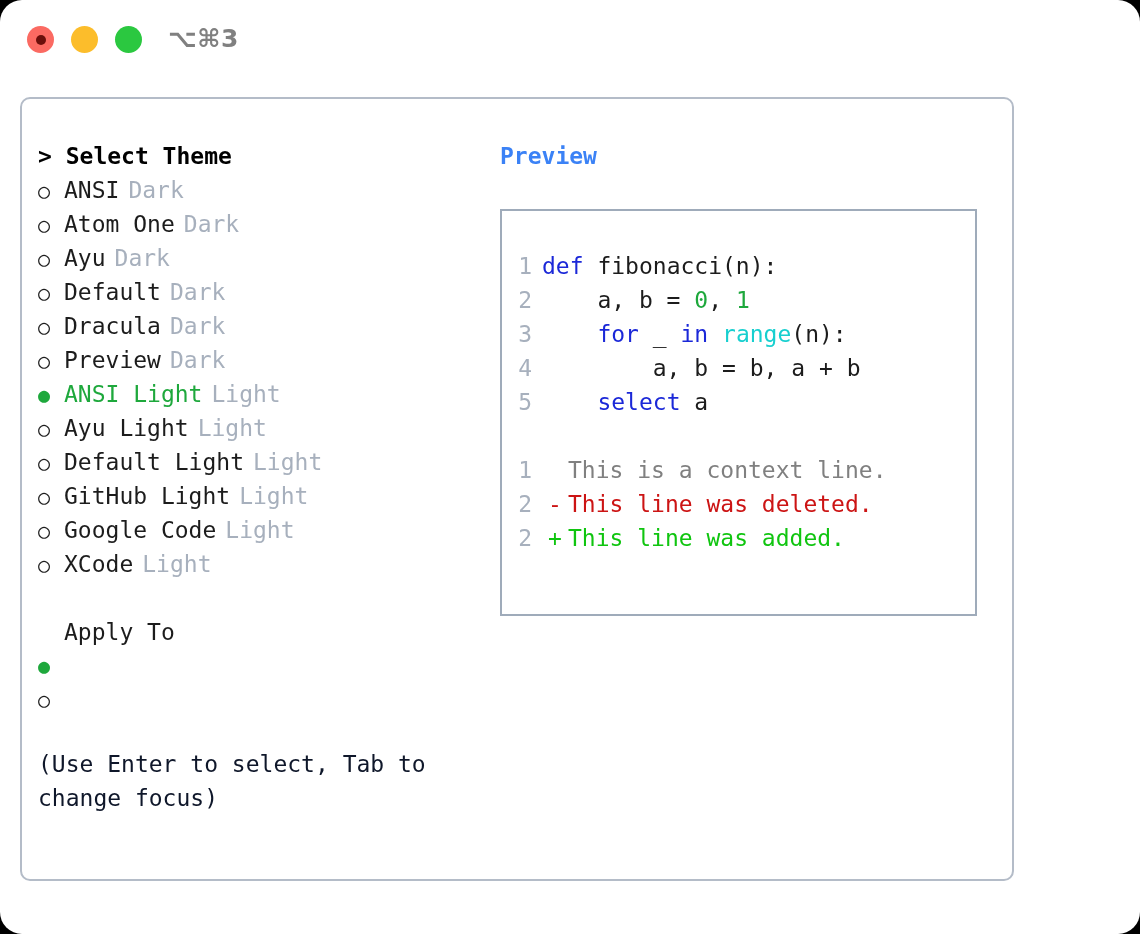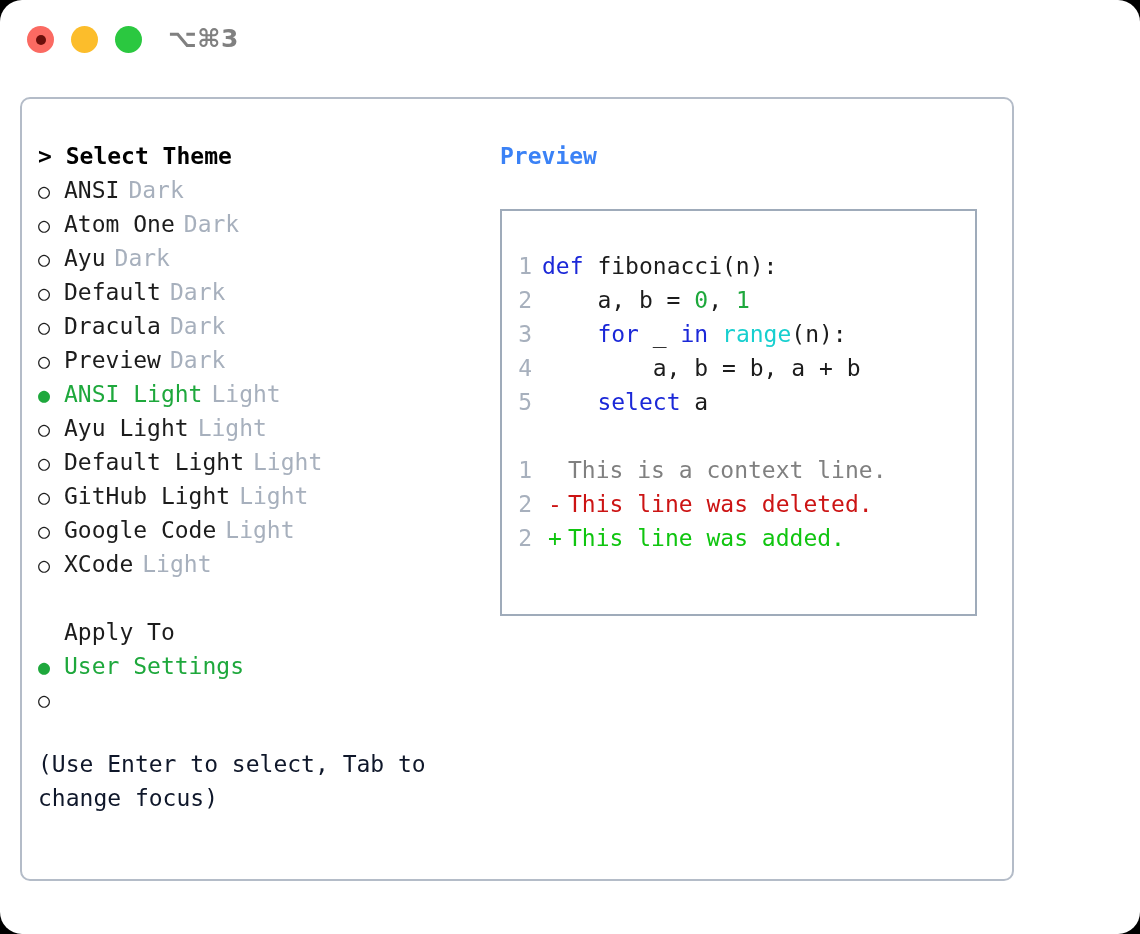--- a/index.html
+++ b/index.html
@@ -242,21 +242,21 @@
           <div class="row"><span class="bullet">○</span><span class="theme-name">GitHub Light</span><span class="theme-kind">Light</span></div>
           <div class="row"><span class="bullet">○</span><span class="theme-name">Google Code</span><span class="theme-kind">Light</span></div>
           <div class="row"><span class="bullet">○</span><span class="theme-name">XCode</span><span class="theme-kind">Light</span></div>
         </div>
 
       <div class="spacer-row"></div>
 
       <div class="apply-header">Apply To</div>
 
       <div id="apply-list">
-          <div class="row selected"><span class="bullet filled">●</span><span class="theme-name">User Settings</span></div>
+          <div class="row selected"><span class="bullet filled">●</span></div>
           <div class="row"><span class="bullet">○</span></div>
         </div>
 
       <div id="hint">(Use Enter to select, Tab to change focus)</div>
     </div>
 
     <div id="right-col">
       <div id="preview-title">Preview</div>
 
       <div id="preview-box">

